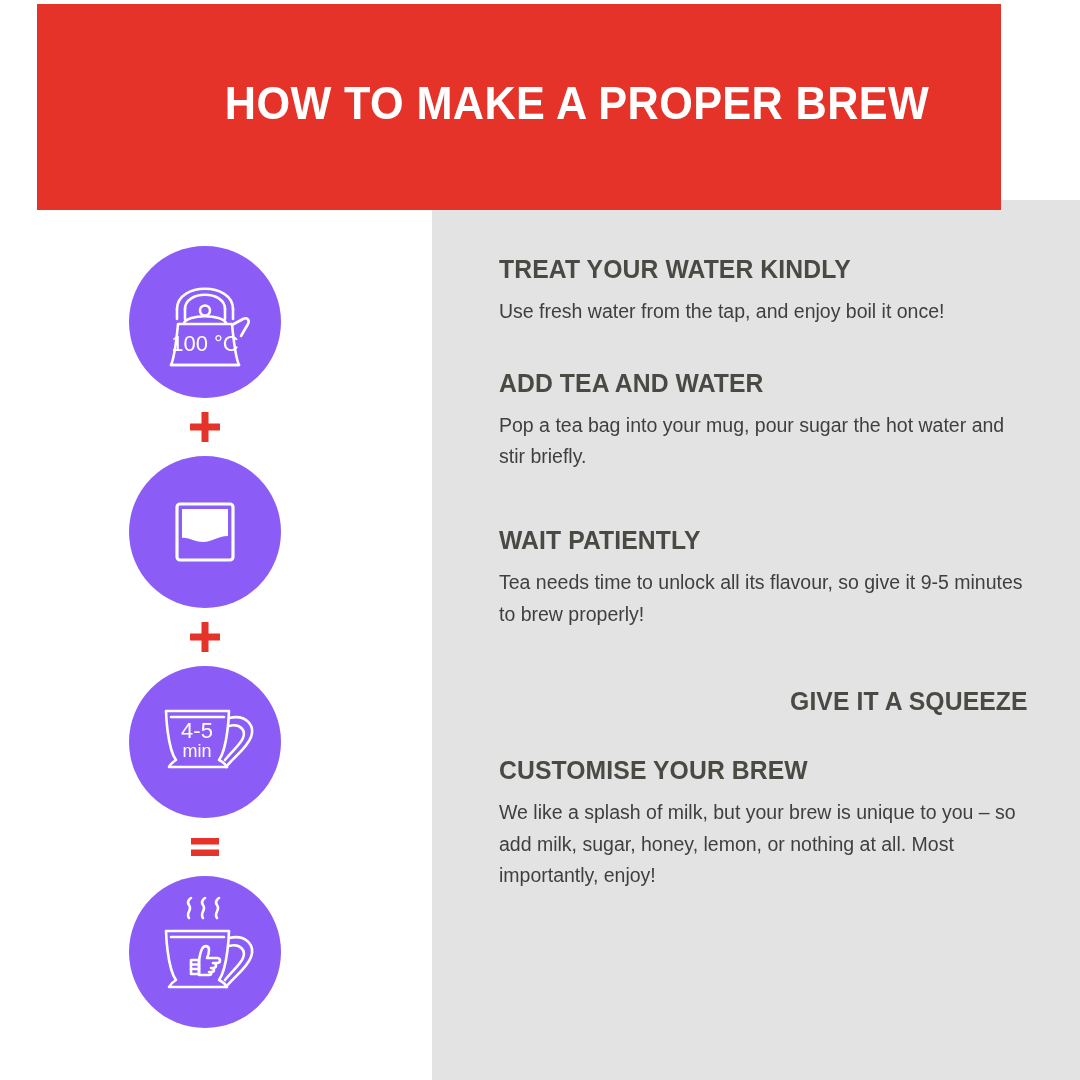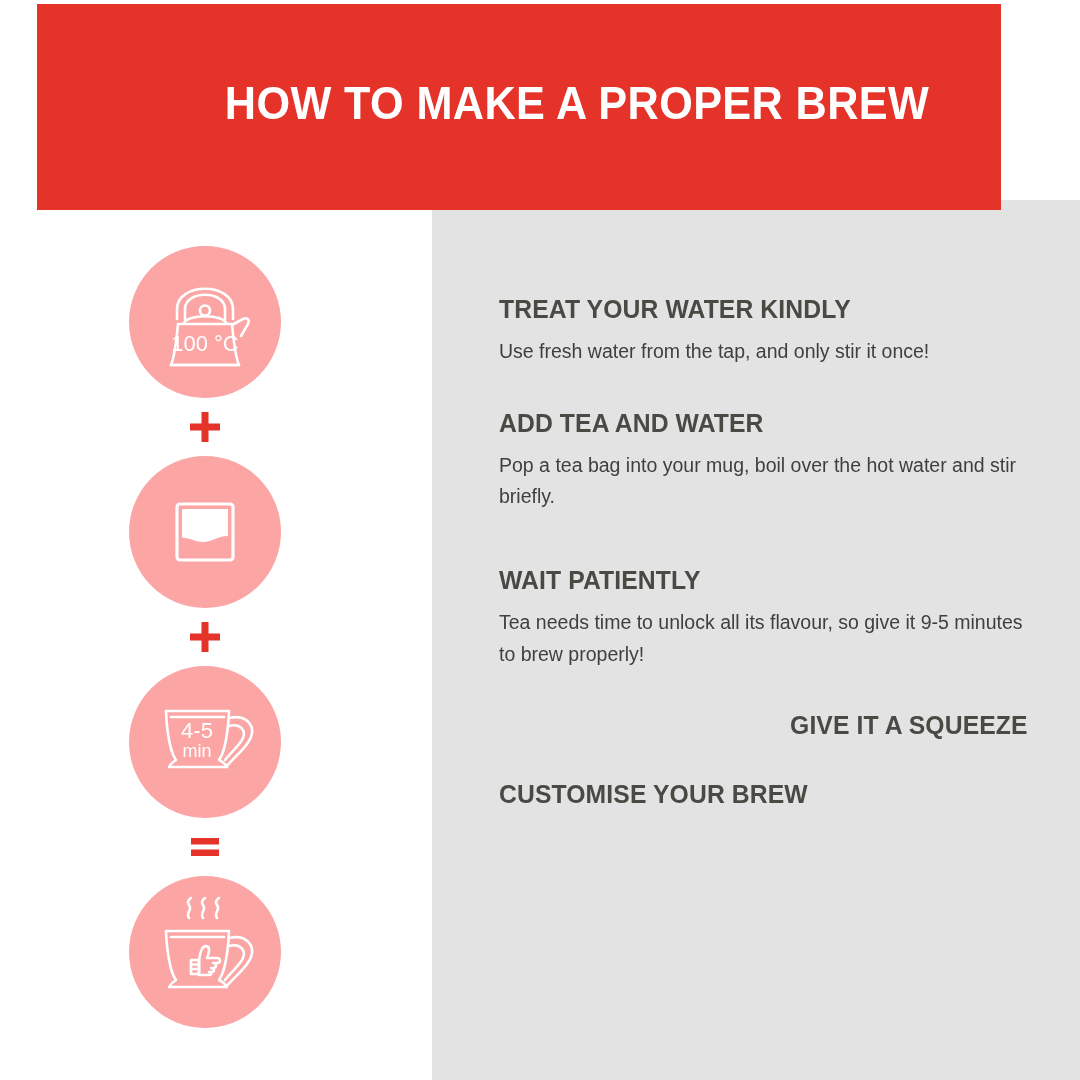--- a/index.html
+++ b/index.html
@@ -78,21 +78,21 @@
   #icon-rail {
     position: absolute;
     left: 129px;
     top: 246px;
     width: 152px;
   }
   .icon-circle {
     width: 152px;
     height: 152px;
     border-radius: 50%;
-    background: #fca5a5;
+    background: #8b5cf6;
     position: relative;
   }
   .icon-circle svg {
     position: absolute;
     left: 0;
     top: 0;
     width: 152px;
     height: 152px;
   }
   .connector {
@@ -129,23 +129,23 @@
   .step-body {
     color: #3f3f3f;
     font-size: 19.5px;
     font-weight: normal;
     line-height: 1.62;
     margin: 0;
     max-width: 535px;
   }
 
   
-  .step-block[data-step="0"] { margin-bottom: 40px; margin-top: 40px; }
+  .step-block[data-step="0"] { margin-bottom: 40px; }
   .step-block[data-step="1"] { margin-bottom: 52px; }
-  .step-block[data-step="2"] { margin-bottom: 40px; }
+  .step-block[data-step="2"] { margin-bottom: 56px; }
   .step-block[data-step="3"] { margin-bottom: 39px; text-align: right; }
 </style>
 </head>
 <body>
 
 <div id="page">
 
   <div id="gray-panel"></div>
 
   <div id="header-banner">
@@ -260,36 +260,37 @@
         </g>
       </svg>
     </div>
 
   </div>
 
   <div id="steps-column">
 
     <div class="step-block" data-step="0">
       <p class="step-heading">TREAT YOUR WATER KINDLY</p>
-      <p class="step-body">Use fresh water from the tap, and only stir it once!</p>
+      <p class="step-body">Use fresh water from the tap, and enjoy boil it once!</p>
     </div>
 
     <div class="step-block" data-step="1">
       <p class="step-heading">ADD TEA AND WATER</p>
-      <p class="step-body">Pop a tea bag into your mug, boil over the hot water and stir briefly.</p>
+      <p class="step-body">Pop a tea bag into your mug, pour sugar the hot water and stir briefly.</p>
     </div>
 
     <div class="step-block" data-step="2">
       <p class="step-heading">WAIT PATIENTLY</p>
       <p class="step-body">Tea needs time to unlock all its flavour, so give it 9-5 minutes to brew properly!</p>
     </div>
 
     <div class="step-block" data-step="3">
       <p class="step-heading">GIVE IT A SQUEEZE</p>
     </div>
 
     <div class="step-block" data-step="4">
       <p class="step-heading">CUSTOMISE YOUR BREW</p>
+      <p class="step-body">We like a splash of milk, but your brew is unique to you – so add milk, sugar, honey, lemon, or nothing at all. Most importantly, enjoy!</p>
     </div>
 
   </div>
 
 </div>
 
 </body></html>

